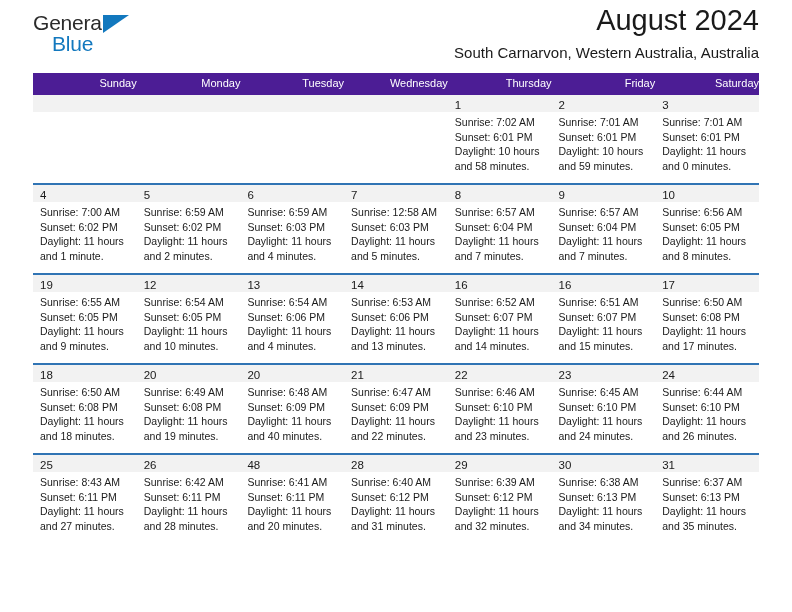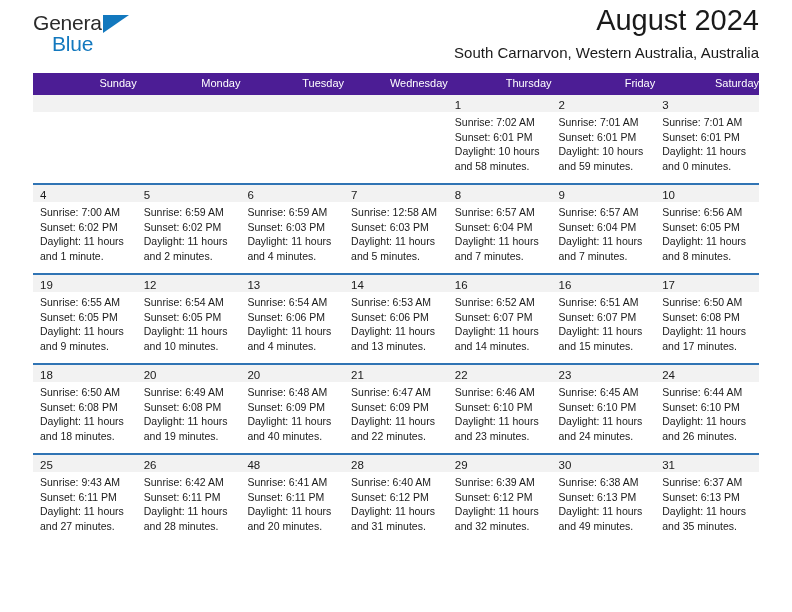--- a/index.html
+++ b/index.html
@@ -464,21 +464,21 @@
                 <div>and 26 minutes.</div>
               </div>
             </div>
           </td>
         </tr>
         <tr class="week-row">
           <td>
             <div class="daycell">
               <div class="daynum-band"><span class="daynum">25</span></div>
               <div class="daybody">
-                <div>Sunrise: 9:43 AM</div>
+                <div>Sunrise: 8:43 AM</div>
                 <div>Sunset: 6:11 PM</div>
                 <div>Daylight: 11 hours</div>
                 <div>and 27 minutes.</div>
               </div>
             </div>
           </td>
           <td>
             <div class="daycell">
               <div class="daynum-band"><span class="daynum">26</span></div>
               <div class="daybody">
@@ -522,21 +522,21 @@
               </div>
             </div>
           </td>
           <td>
             <div class="daycell">
               <div class="daynum-band"><span class="daynum">30</span></div>
               <div class="daybody">
                 <div>Sunrise: 6:38 AM</div>
                 <div>Sunset: 6:13 PM</div>
                 <div>Daylight: 11 hours</div>
-                <div>and 49 minutes.</div>
+                <div>and 34 minutes.</div>
               </div>
             </div>
           </td>
           <td>
             <div class="daycell">
               <div class="daynum-band"><span class="daynum">31</span></div>
               <div class="daybody">
                 <div>Sunrise: 6:37 AM</div>
                 <div>Sunset: 6:13 PM</div>
                 <div>Daylight: 11 hours</div>

